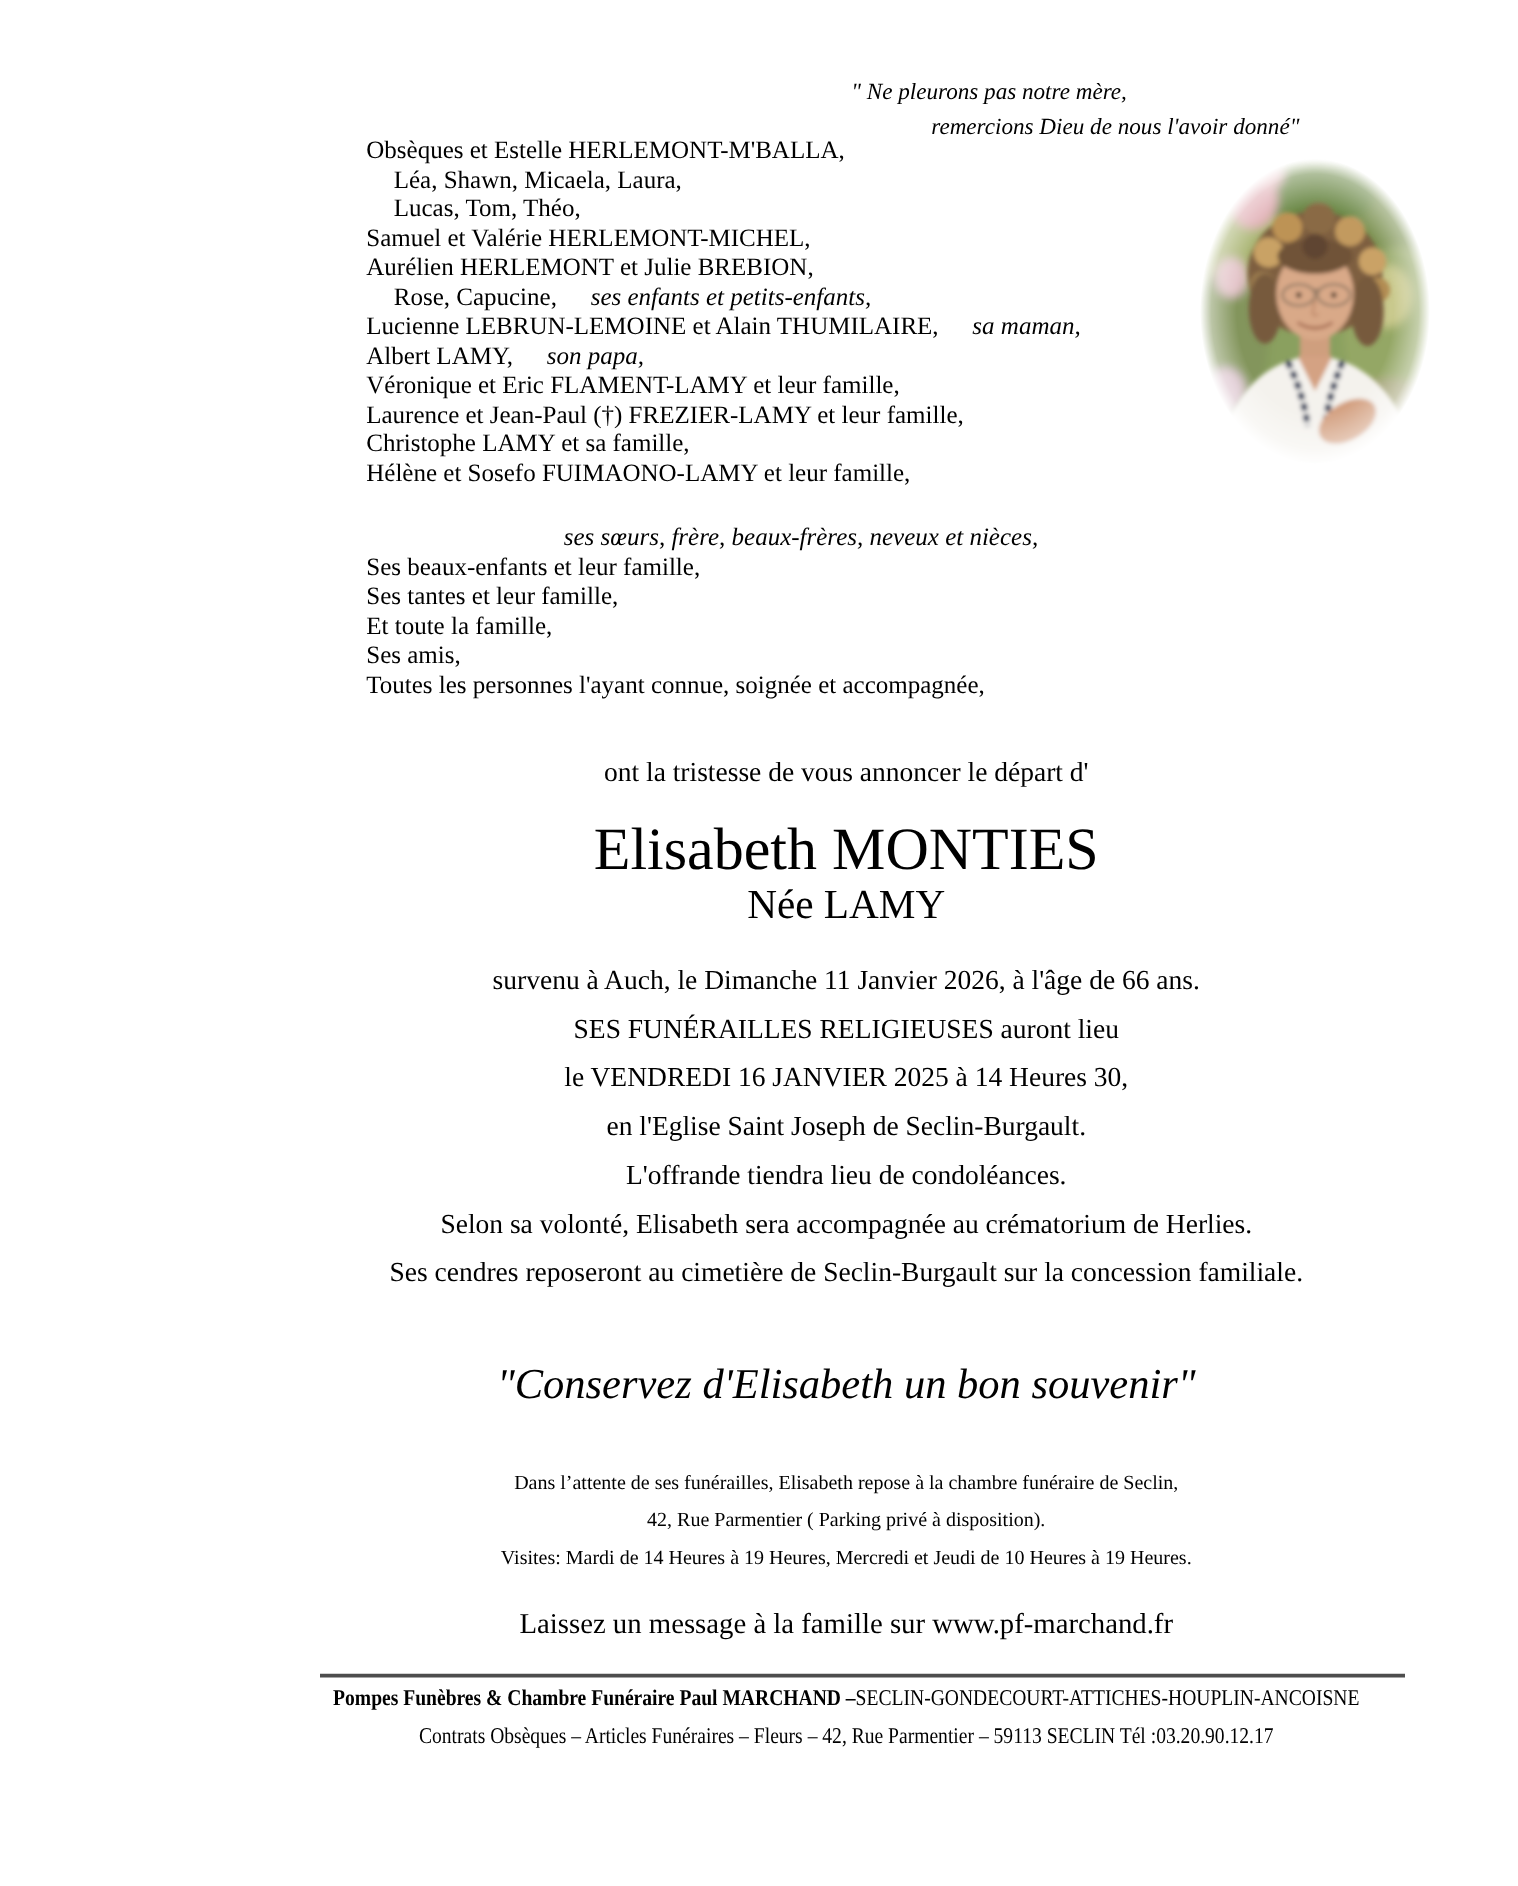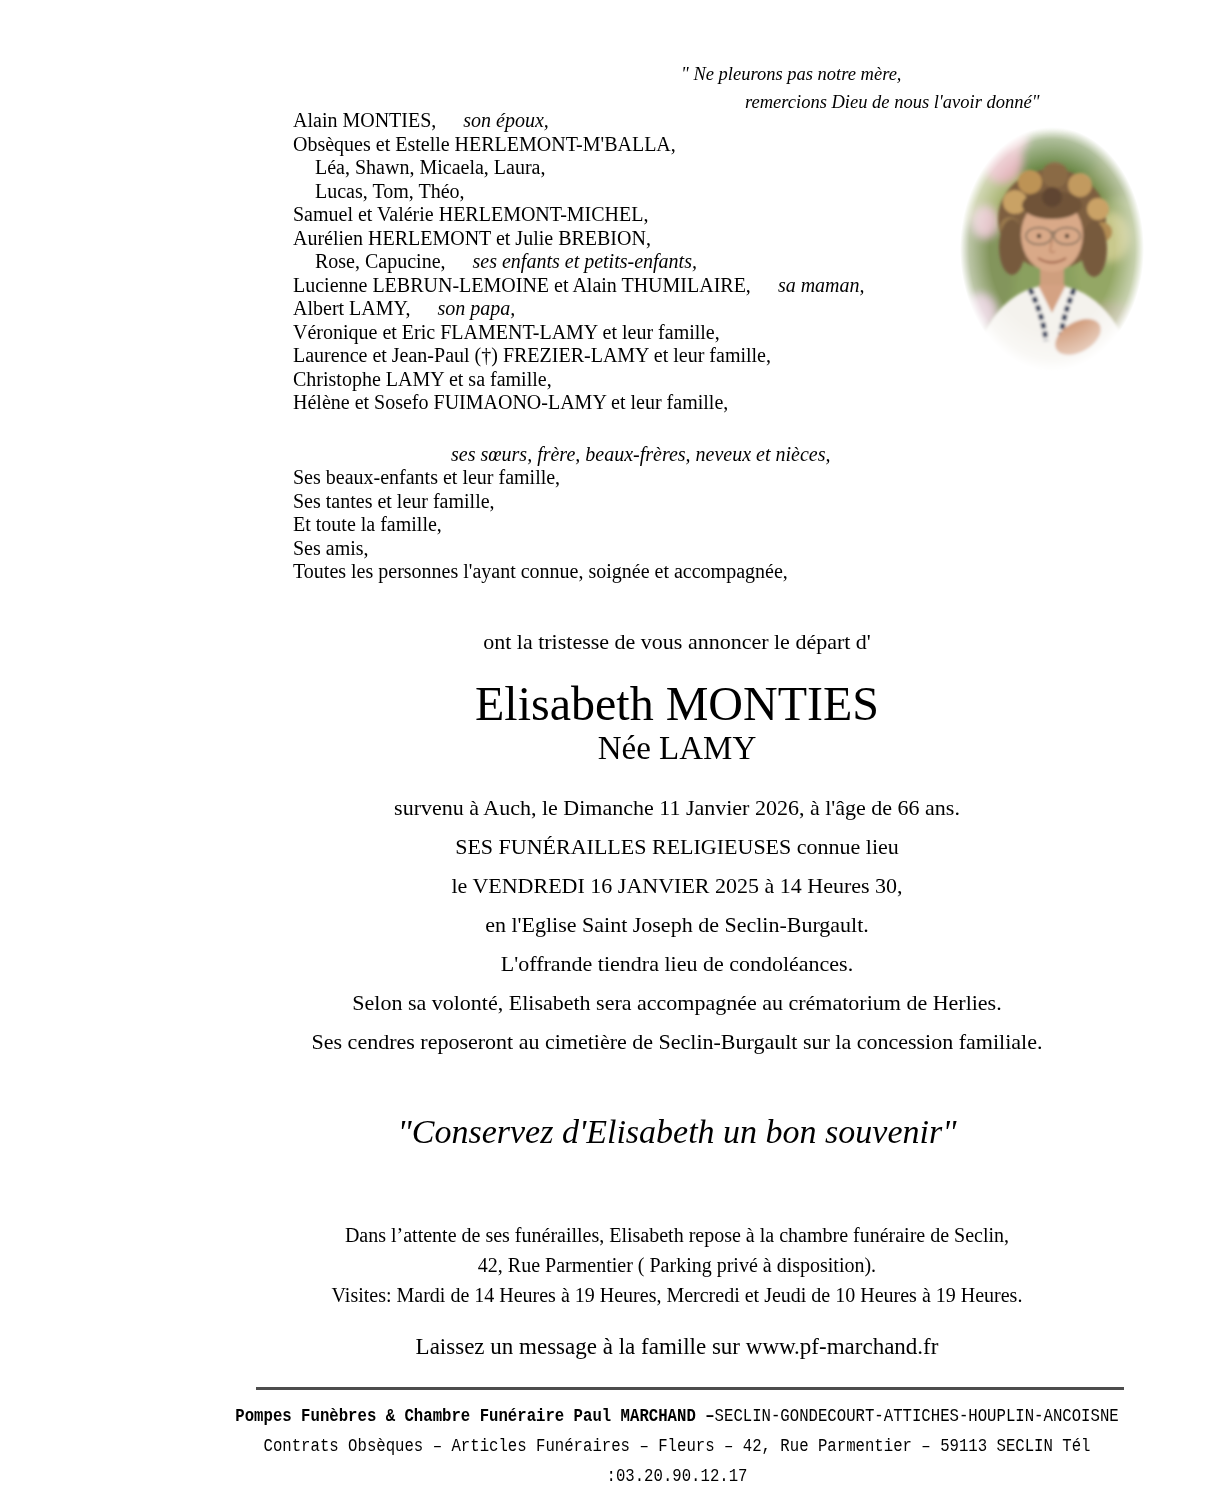--- a/index.html
+++ b/index.html
@@ -26,28 +26,28 @@
   .center{text-align:center;}
   .intro{margin-top:44px;font-size:22px;line-height:27px;}
   .name{margin:22px 0 0;font-size:48px;line-height:53px;font-weight:normal;}
   .maiden{font-size:33px;line-height:37px;}
 
   .infos{margin-top:28px;font-size:22px;text-align:center;}
   .infos .detail{line-height:26px;margin-bottom:13px;}
 
   .motto{margin-top:57px;font-size:34px;line-height:40px;font-style:italic;}
 
-  .chamber{margin-top:68px;font-size:20px;line-height:30px;text-align:center;}
+  .chamber{margin-top:44px;font-size:16px;line-height:30px;text-align:center;}
 
   .website{margin-top:22px;font-size:23px;line-height:29px;}
 
   .rule{margin:26px auto 0;width:868px;border:none;border-top:3px solid #4d4d4d;
         position:relative;left:13px;}
 
-  .footer{margin-top:11px;text-align:center;font-family:Liberation Mono, monospace;}
+  .footer{margin-top:1px;text-align:center;font-family:Liberation Serif, serif;}
   .footer .f1{font-size:18px;line-height:30px;transform:scaleX(0.87);transform-origin:50% 50%;}
   .footer .f1 .fb{font-weight:bold;}
   .footer .f2{font-size:18px;line-height:30px;transform:scaleX(0.87);transform-origin:50% 50%;}
 </style>
 </head>
 <body>
 
 <div class="page">
 
   <div class="quote">
@@ -114,21 +114,20 @@
         <circle cx="107" cy="109" r="2.2" fill="#463527"></circle>
         <path d="M 92 113 L 90 124 Q 92 127 95 124" stroke="#b98262" stroke-width="1.4" fill="none"></path>
         <path d="M 78 131 Q 92 140 106 131" stroke="#9d6046" stroke-width="2" fill="none"></path>
       </g>
     </g>
   </svg>
 
   <div class="content">
 
     <div class="family">
-      <div class="fl"><span>Alain MONTIES,</span><span class="rel">son époux,</span></div>
       <div class="fl"><span>Obsèques et Estelle HERLEMONT-M'BALLA,</span></div>
       <div class="fl in1"><span>Léa, Shawn, Micaela, Laura,</span></div>
       <div class="fl in1"><span>Lucas, Tom, Théo,</span></div>
       <div class="fl"><span>Samuel et Valérie HERLEMONT-MICHEL,</span></div>
       <div class="fl"><span>Aurélien HERLEMONT et Julie BREBION,</span></div>
       <div class="fl in1"><span>Rose, Capucine,</span><span class="rel">ses enfants et petits-enfants,</span></div>
       <div class="fl"><span>Lucienne LEBRUN-LEMOINE et Alain THUMILAIRE,</span><span class="rel">sa maman,</span></div>
       <div class="fl"><span>Albert LAMY,</span><span class="rel">son papa,</span></div>
       <div class="fl"><span>Véronique et Eric FLAMENT-LAMY et leur famille,</span></div>
       <div class="fl"><span>Laurence et Jean-Paul (†) FREZIER-LAMY et leur famille,</span></div>
@@ -142,21 +141,21 @@
       <div class="fl"><span>Toutes les personnes l'ayant connue, soignée et accompagnée,</span></div>
     </div>
 
     <div class="intro center">ont la tristesse de vous annoncer le départ d'</div>
 
     <h1 class="name center">Elisabeth MONTIES</h1>
     <div class="maiden center">Née LAMY</div>
 
     <div class="infos">
       <div class="detail">survenu à Auch, le Dimanche 11 Janvier 2026, à l'âge de 66 ans.</div>
-      <div class="detail">SES FUNÉRAILLES RELIGIEUSES connue lieu</div>
+      <div class="detail">SES FUNÉRAILLES RELIGIEUSES auront lieu</div>
       <div class="detail">le VENDREDI 16 JANVIER 2025 à 14 Heures 30,</div>
       <div class="detail">en l'Eglise Saint Joseph de Seclin-Burgault.</div>
       <div class="detail">L'offrande tiendra lieu de condoléances.</div>
       <div class="detail">Selon sa volonté, Elisabeth sera accompagnée au crématorium de Herlies.</div>
       <div class="detail">Ses cendres reposeront au cimetière de Seclin-Burgault sur la concession familiale.</div>
     </div>
 
     <div class="motto center">"Conservez d'Elisabeth un bon souvenir"</div>
 
     <div class="chamber">

